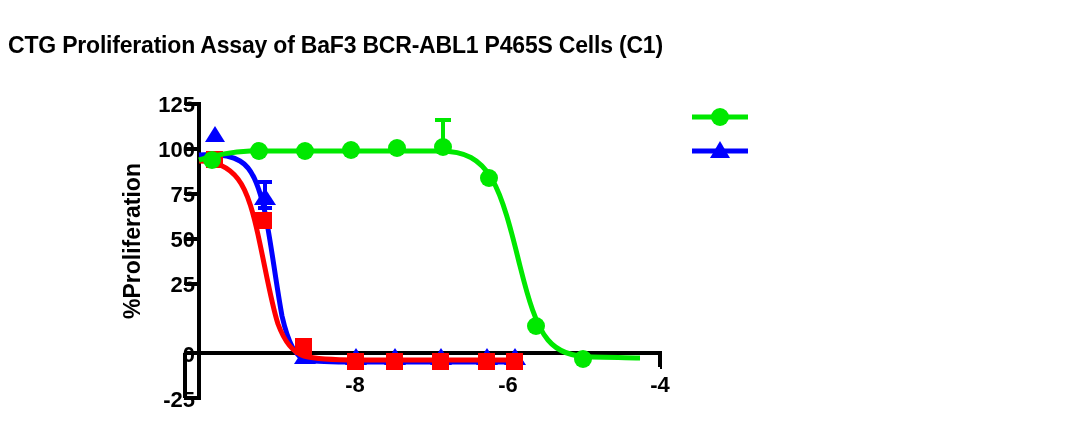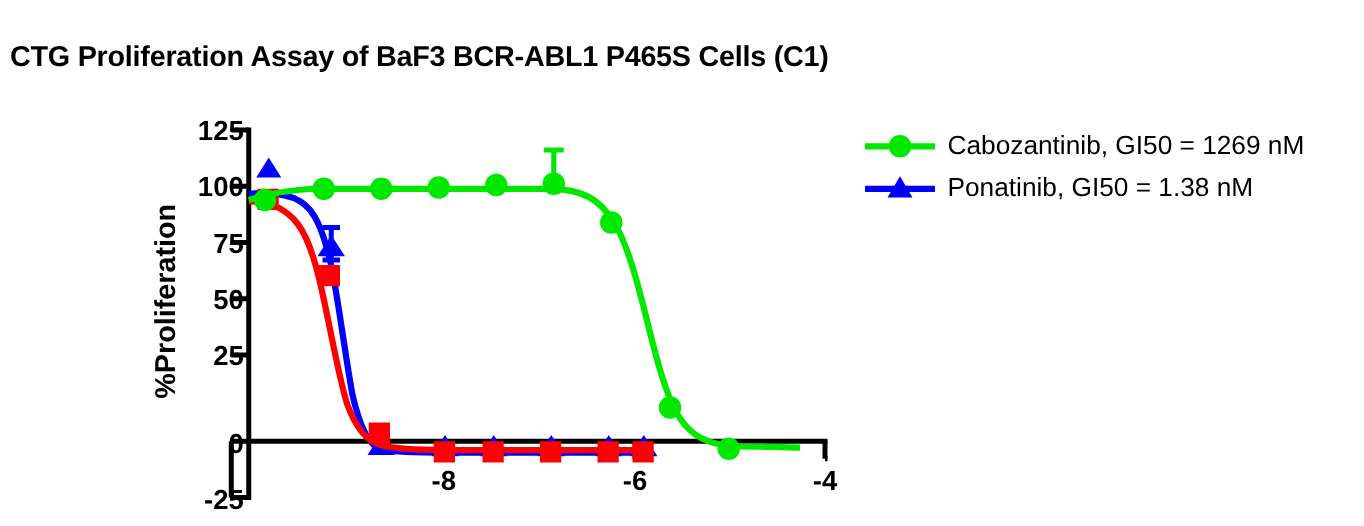--- a/index.html
+++ b/index.html
@@ -177,29 +177,27 @@
 
   <div id="legend">
 
     <div class="legend-row">
       <span class="legend-key">
         <svg width="62" height="30">
           <line x1="2" y1="15" x2="58" y2="15" stroke="#00e800" stroke-width="5"></line>
           <circle cx="30" cy="15" r="9" fill="#00e800"></circle>
         </svg>
       </span>
-      <span class="legend-label">Cabozantinib, GI50 = 1269 nM</span>
     </div>
 
 
     <div class="legend-row">
       <span class="legend-key">
         <svg width="62" height="30">
           <line x1="2" y1="15" x2="58" y2="15" stroke="#0000ff" stroke-width="5"></line>
           <polygon points="30,5 40,22 20,22" fill="#0000ff"></polygon>
         </svg>
       </span>
-      <span class="legend-label">Ponatinib, GI50 = 1.38 nM</span>
     </div>
 
   </div>
 
 </div>
 
 </body></html>

